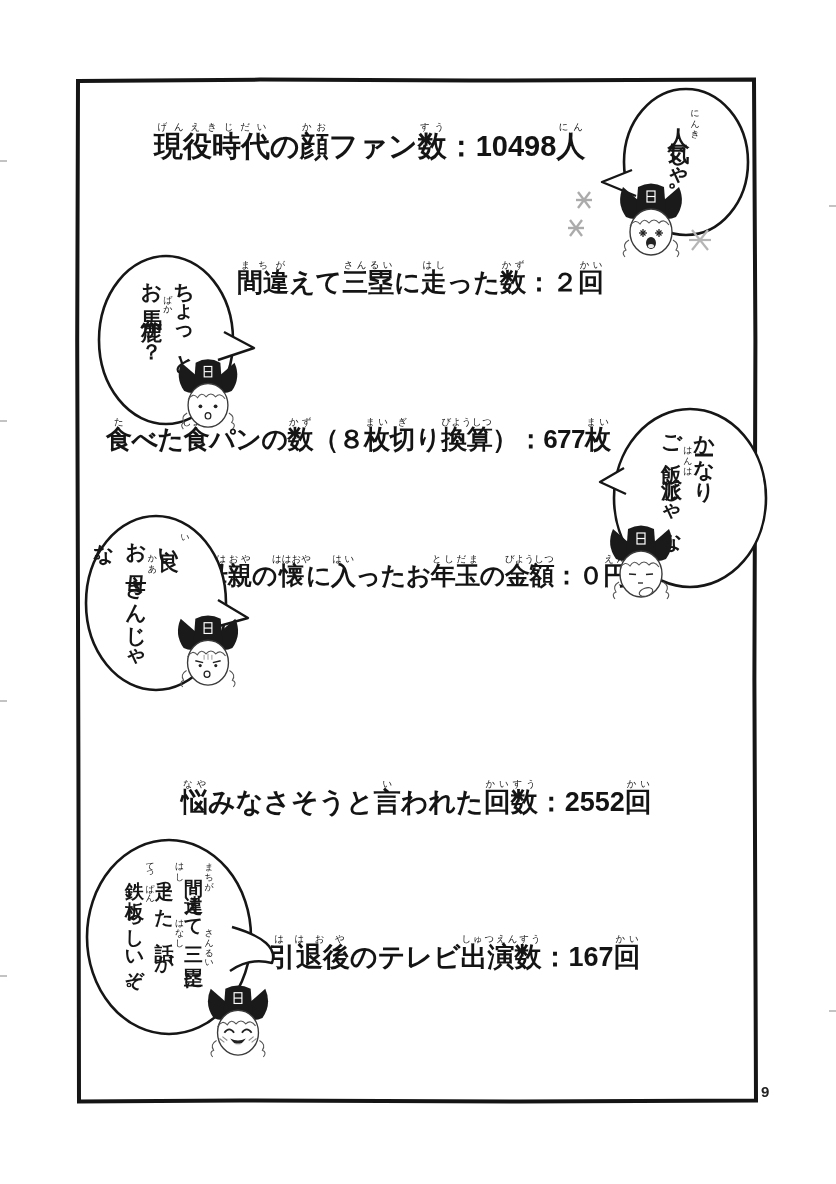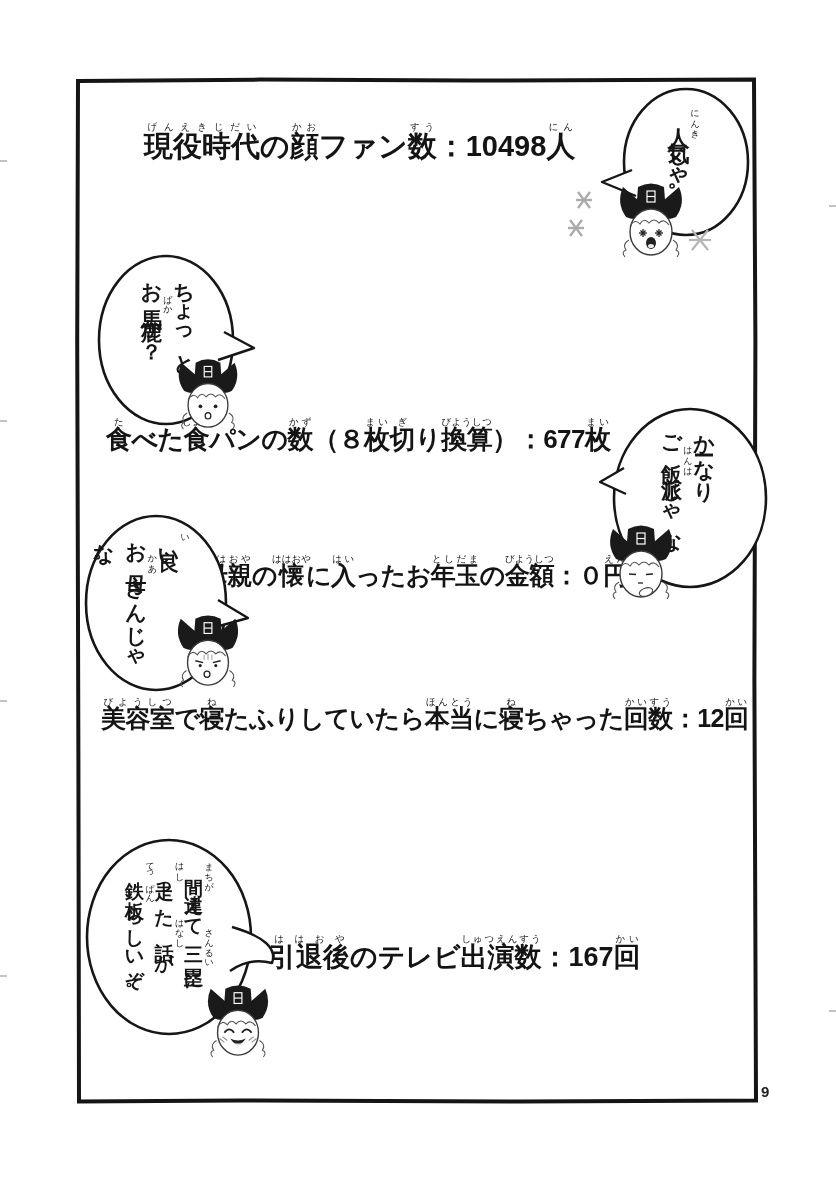--- a/index.html
+++ b/index.html
@@ -8,21 +8,21 @@
     font-family:"Liberation Sans","DejaVu Sans",sans-serif;color:#111;
   }
   svg{display:block;}
   .layer{position:absolute;left:0;top:0;}
   
   .stat{
     position:absolute;white-space:nowrap;font-weight:700;line-height:1.0;z-index:3;
     color:#141414;
   }
   .stat rt{font-size:9.5px;font-weight:500;letter-spacing:0;}
-  .s1{left:144px;top:122px;font-size:29px;}
+  .s1{left:154px;top:122px;font-size:29px;}
   .s2{left:237px;top:260px;font-size:26px;}
   .s3{left:106px;top:417px;font-size:26px;letter-spacing:-0.5px;}
   .s4{left:203px;top:554px;font-size:25px;letter-spacing:-0.5px;}
   .s5{left:101px;top:697px;font-size:25px;letter-spacing:-0.5px;}
   .s6{left:181px;top:779px;font-size:27px;}
   .s7{left:269px;top:934px;font-size:27px;}
   
   .vtext{
     position:absolute;writing-mode:vertical-rl;text-orientation:mixed;
     font-weight:700;z-index:6;line-height:1.55;color:#161616;
@@ -50,23 +50,24 @@
   </svg>
 
   <div class="trim" style="left:0;top:160px"></div>
   <div class="trim" style="left:0;top:420px"></div>
   <div class="trim" style="left:0;top:700px"></div>
   <div class="trim" style="left:0;top:975px"></div>
   <div class="trim" style="left:829px;top:205px"></div>
   <div class="trim" style="left:829px;top:1010px"></div>
 
   <div class="stat s1"><ruby>現役時代<rt>げんえきじだい</rt></ruby>の<ruby>顔<rt>かお</rt></ruby>ファン<ruby>数<rt>すう</rt></ruby>：10498<ruby>人<rt>にん</rt></ruby></div>
+  <div class="stat s2"><ruby>間違<rt>まちが</rt></ruby>えて<ruby>三塁<rt>さんるい</rt></ruby>に<ruby>走<rt>はし</rt></ruby>った<ruby>数<rt>かず</rt></ruby>：２<ruby>回<rt>かい</rt></ruby></div>
   <div class="stat s3"><ruby>食<rt>た</rt></ruby>べた<ruby>食<rt>しょく</rt></ruby>パンの<ruby>数<rt>かず</rt></ruby>（８<ruby>枚<rt>まい</rt></ruby><ruby>切<rt>ぎ</rt></ruby>り<ruby>換算<rt>びようしつ</rt></ruby>）：677<ruby>枚<rt>まい</rt></ruby></div>
   <div class="stat s4"><ruby>母親<rt>ははおや</rt></ruby>の<ruby>懐<rt>ははおや</rt></ruby>に<ruby>入<rt>はい</rt></ruby>ったお<ruby>年玉<rt>としだま</rt></ruby>の<ruby>金額<rt>びようしつ</rt></ruby>：０<ruby>円<rt>えん</rt></ruby></div>
-  <div class="stat s5"><ruby>美容室<rt>びようしつ</rt></ruby>で<ruby>寝<rt>ね</rt></ruby>たふりしていたら<ruby>本当<rt>ほんとう</rt></ruby>に<ruby>寝<rt>ね</rt></ruby>ちゃった<ruby>回数<rt>かいすう</rt></ruby>：12<ruby>回<rt>かい</rt></ruby></div>
+  <div class="stat s6"><ruby>悩<rt>なや</rt></ruby>みなさそうと<ruby>言<rt>い</rt></ruby>われた<ruby>回数<rt>かいすう</rt></ruby>：2552<ruby>回<rt>かい</rt></ruby></div>
   <div class="stat s7"><ruby>引退後<rt>ははおや</rt></ruby>のテレビ<ruby>出演数<rt>しゅつえんすう</rt></ruby>：167<ruby>回<rt>かい</rt></ruby></div>
 
   <svg class="bubble" style="left:596px;top:84px" width="172" height="160" viewBox="0 0 172 160">
     <ellipse cx="90" cy="78" rx="62" ry="73" fill="#fff" stroke="#161616" stroke-width="2.6"></ellipse>
     <path d="M36,86 L6,98 L40,112" fill="#fff" stroke="#161616" stroke-width="2.4" stroke-linejoin="round"></path>
   </svg>
   <svg class="bubble" style="left:88px;top:248px" width="180" height="190" viewBox="0 0 180 190">
     <ellipse cx="78" cy="92" rx="67" ry="84" fill="#fff" stroke="#161616" stroke-width="2.6"></ellipse>
     <path d="M136,84 L166,100 L130,112" fill="#fff" stroke="#161616" stroke-width="2.4" stroke-linejoin="round"></path>
   </svg>

